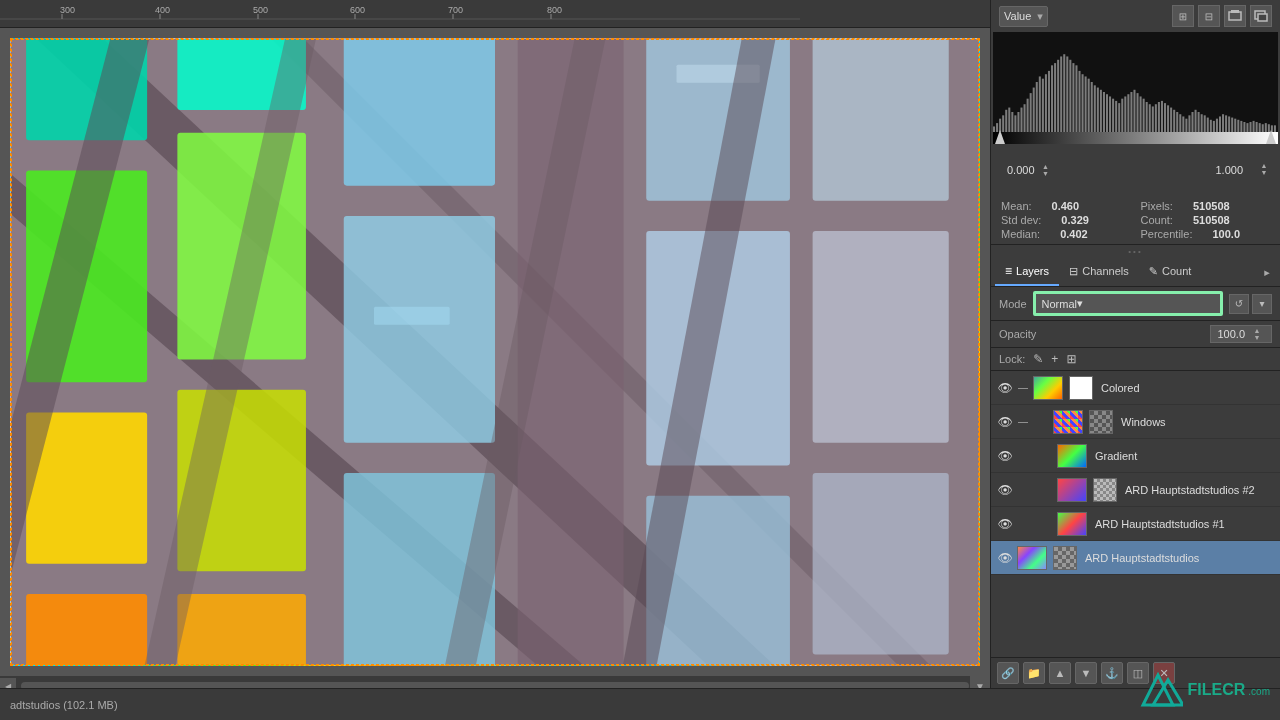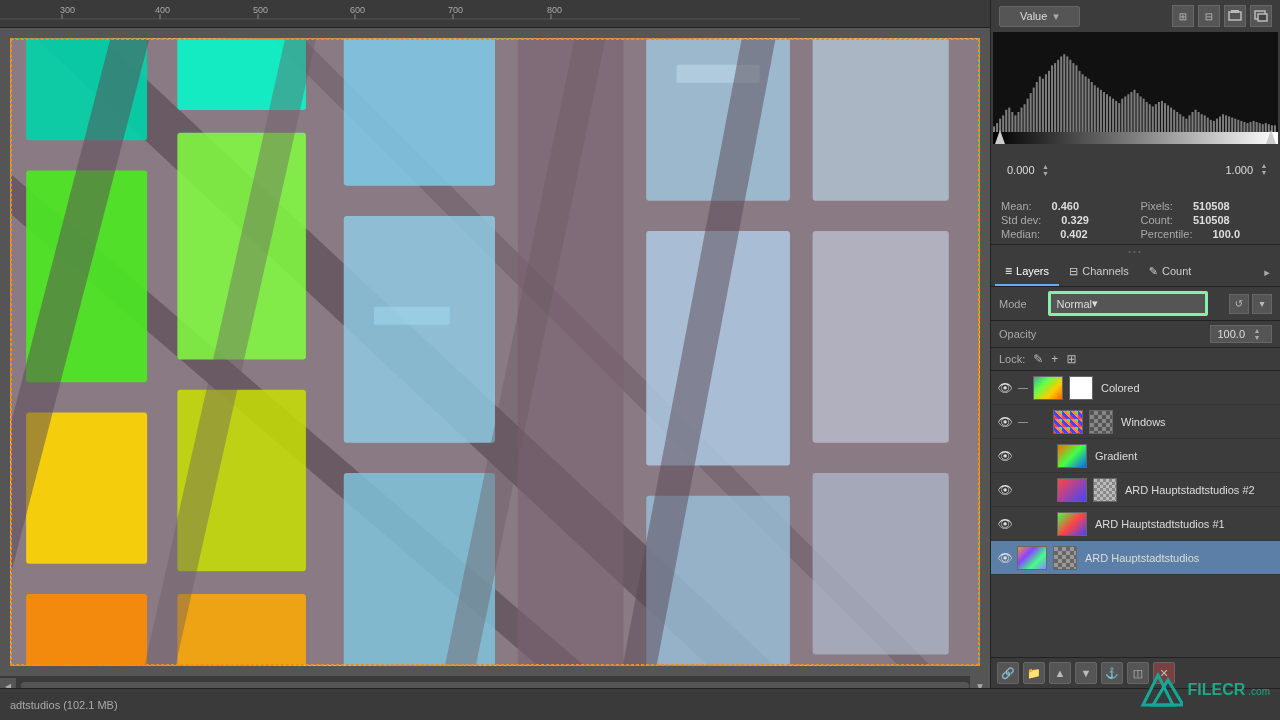--- a/index.html
+++ b/index.html
@@ -117,21 +117,21 @@
       padding: 5px 8px;
       background: #3c3c3c;
       gap: 6px;
     }
 
     .histogram-dropdown {
       display: flex;
       align-items: flex-start;
       background: #555;
       border: 1px solid #666;
-      padding: 3px 20px;
+      padding: 3px 4px;
       border-radius: 2px;
       gap: 6px;
       cursor: pointer;
     }
 
     .histogram-dropdown-arrow {
       color: #aaa;
     }
 
     .histogram-icons {
@@ -248,21 +248,21 @@
       align-items: center;
       justify-content: center;
       cursor: pointer;
       color: #aaa;
     }
 
     .layers-controls {
       display: flex;
       align-items: center;
       padding: 4px 8px;
-      gap: 21px;
+      gap: 6px;
       border-bottom: 1px solid #222;
     }
 
     .mode-label {
       color: #aaa;
       font-size: 11px;
     }
 
     .mode-dropdown {
       flex: 1;
@@ -792,21 +792,21 @@
       </div>
 
       <div class="histogram-values">
         <div style="display:flex;align-items:center;gap:3px;">
           <span style="font-size:11px;color:#ddd;">0.000</span>
           <div class="spin-btn">
             <div class="spin-up">▲</div>
             <div class="spin-down">▼</div>
           </div>
         </div>
-        <div style="display:flex;gap:3px;">
+        <div style="display:flex;gap:13px;">
           <span style="font-size:11px;color:#ddd;">1.000</span>
           <div class="spin-btn">
             <div class="spin-up">▲</div>
             <div class="spin-down">▼</div>
           </div>
         </div>
       </div>
 
       <div class="hist-stats">
         <div class="stat-row">

